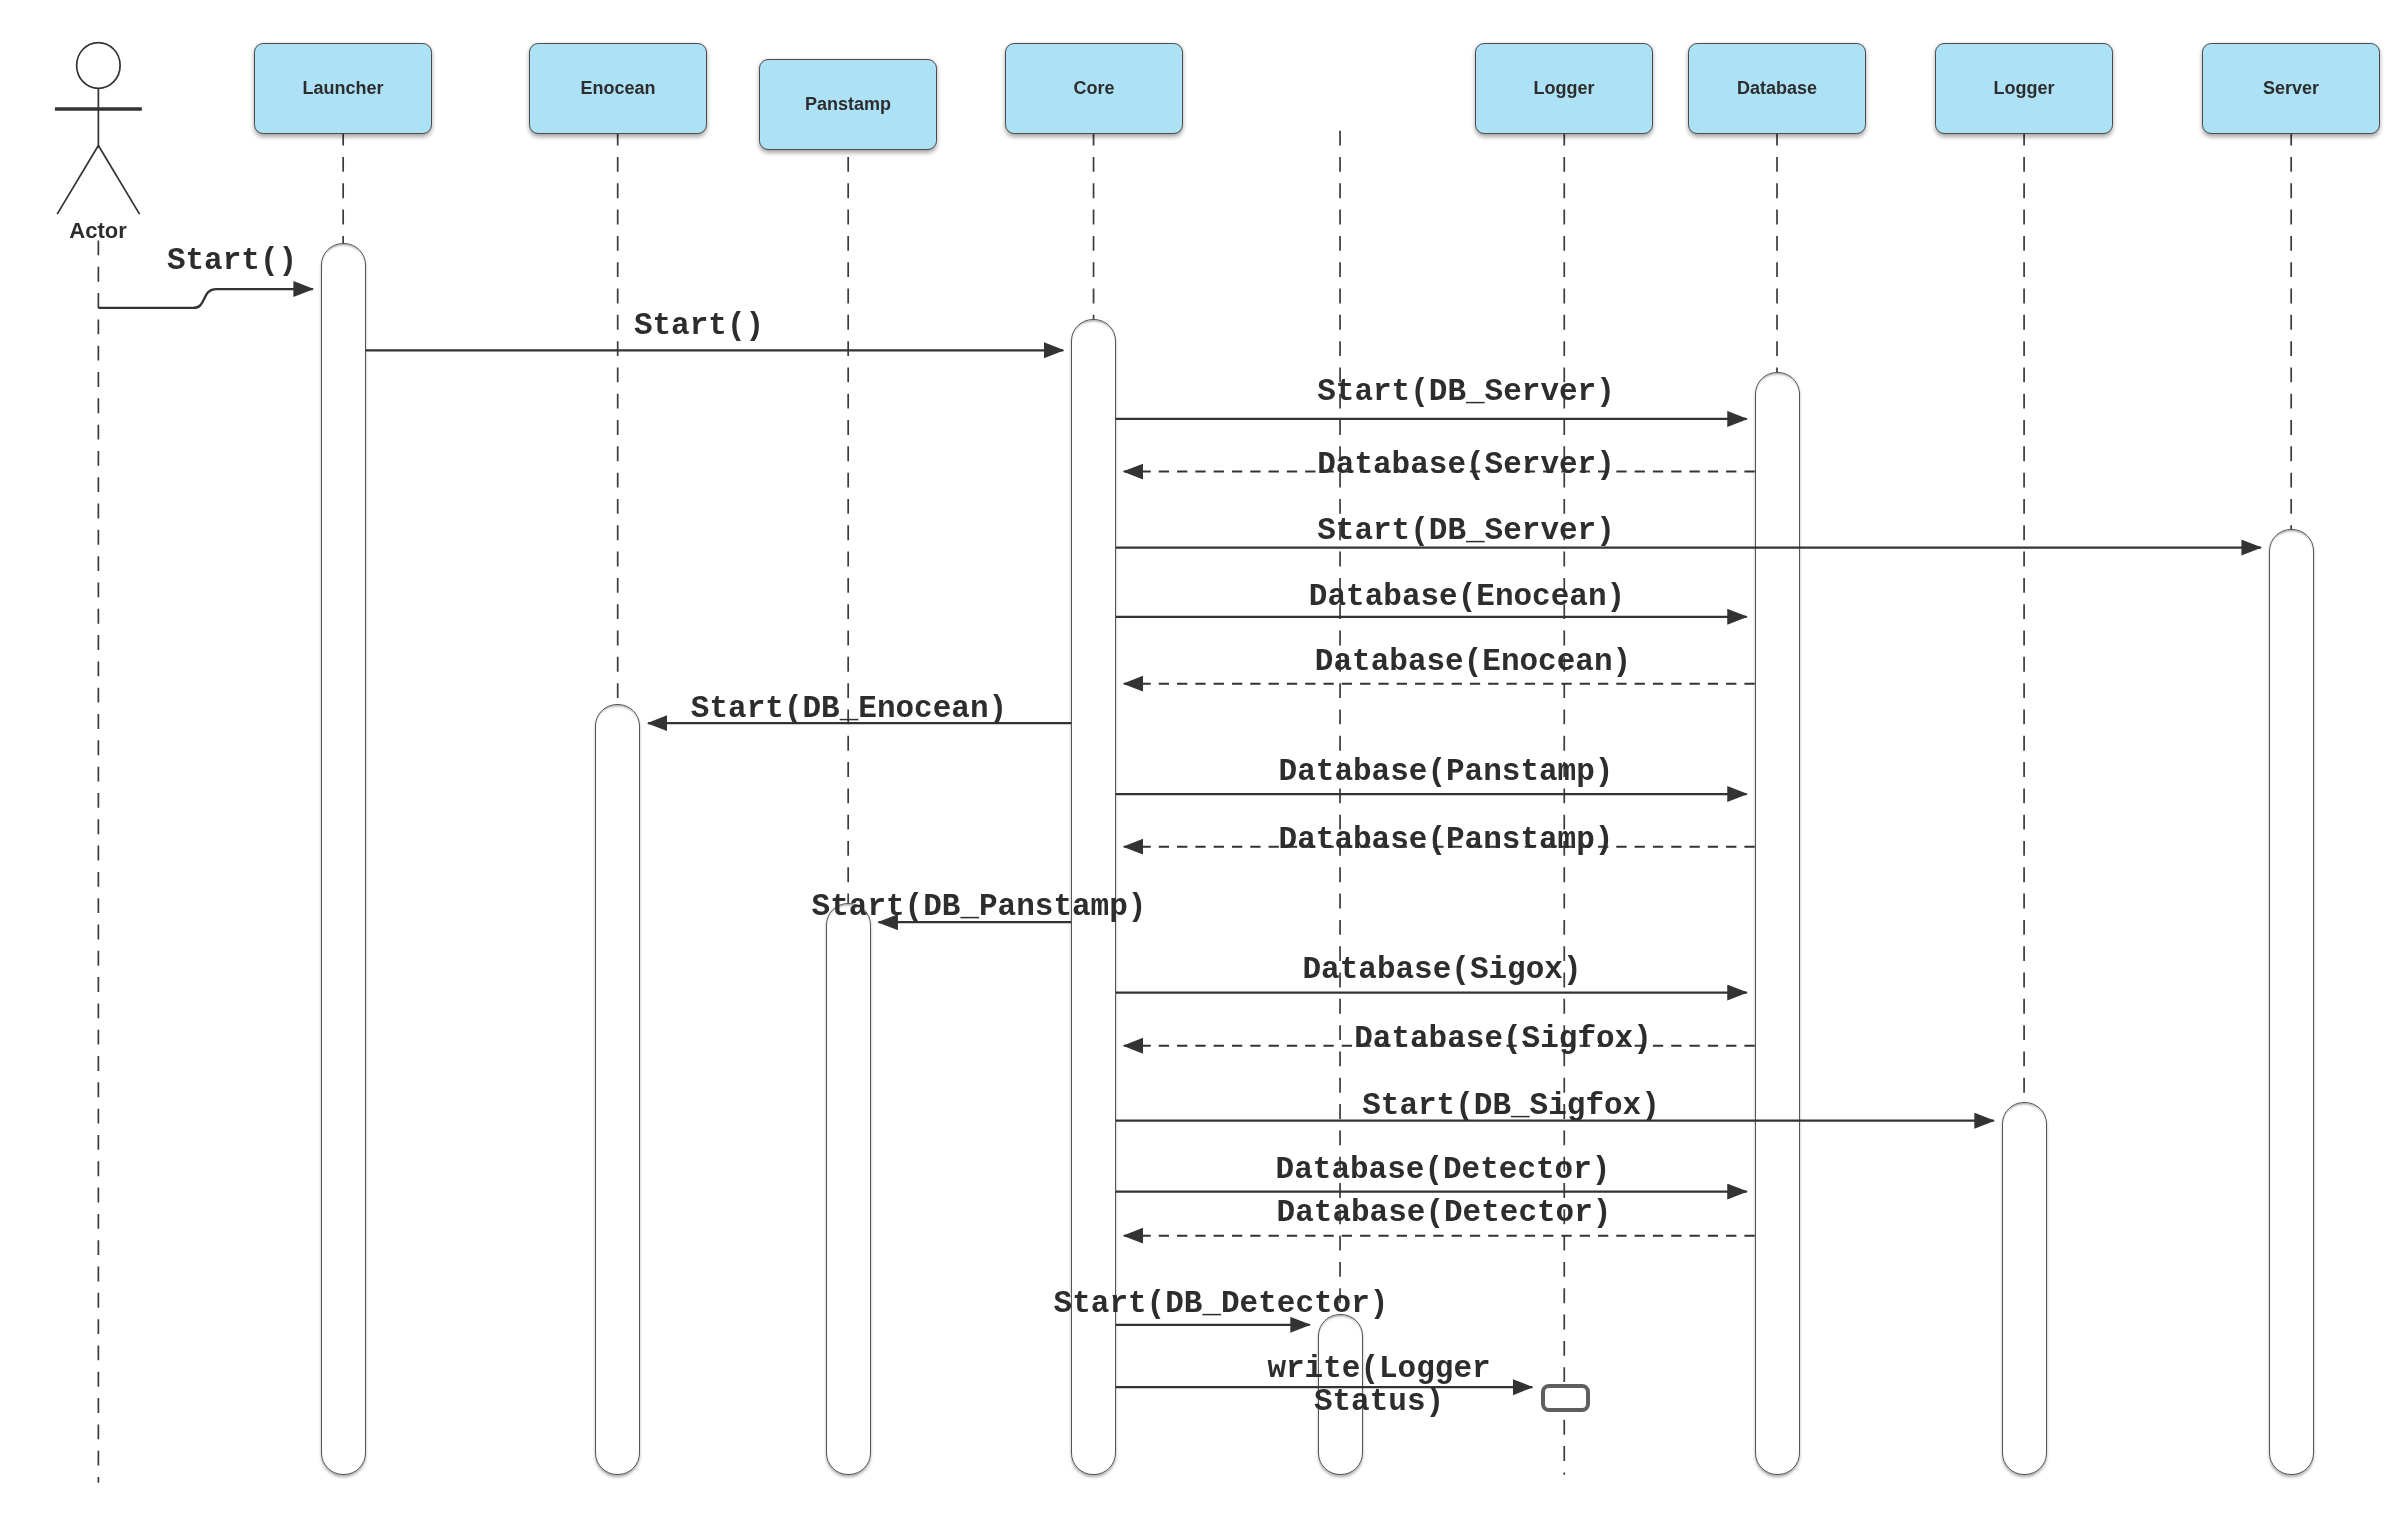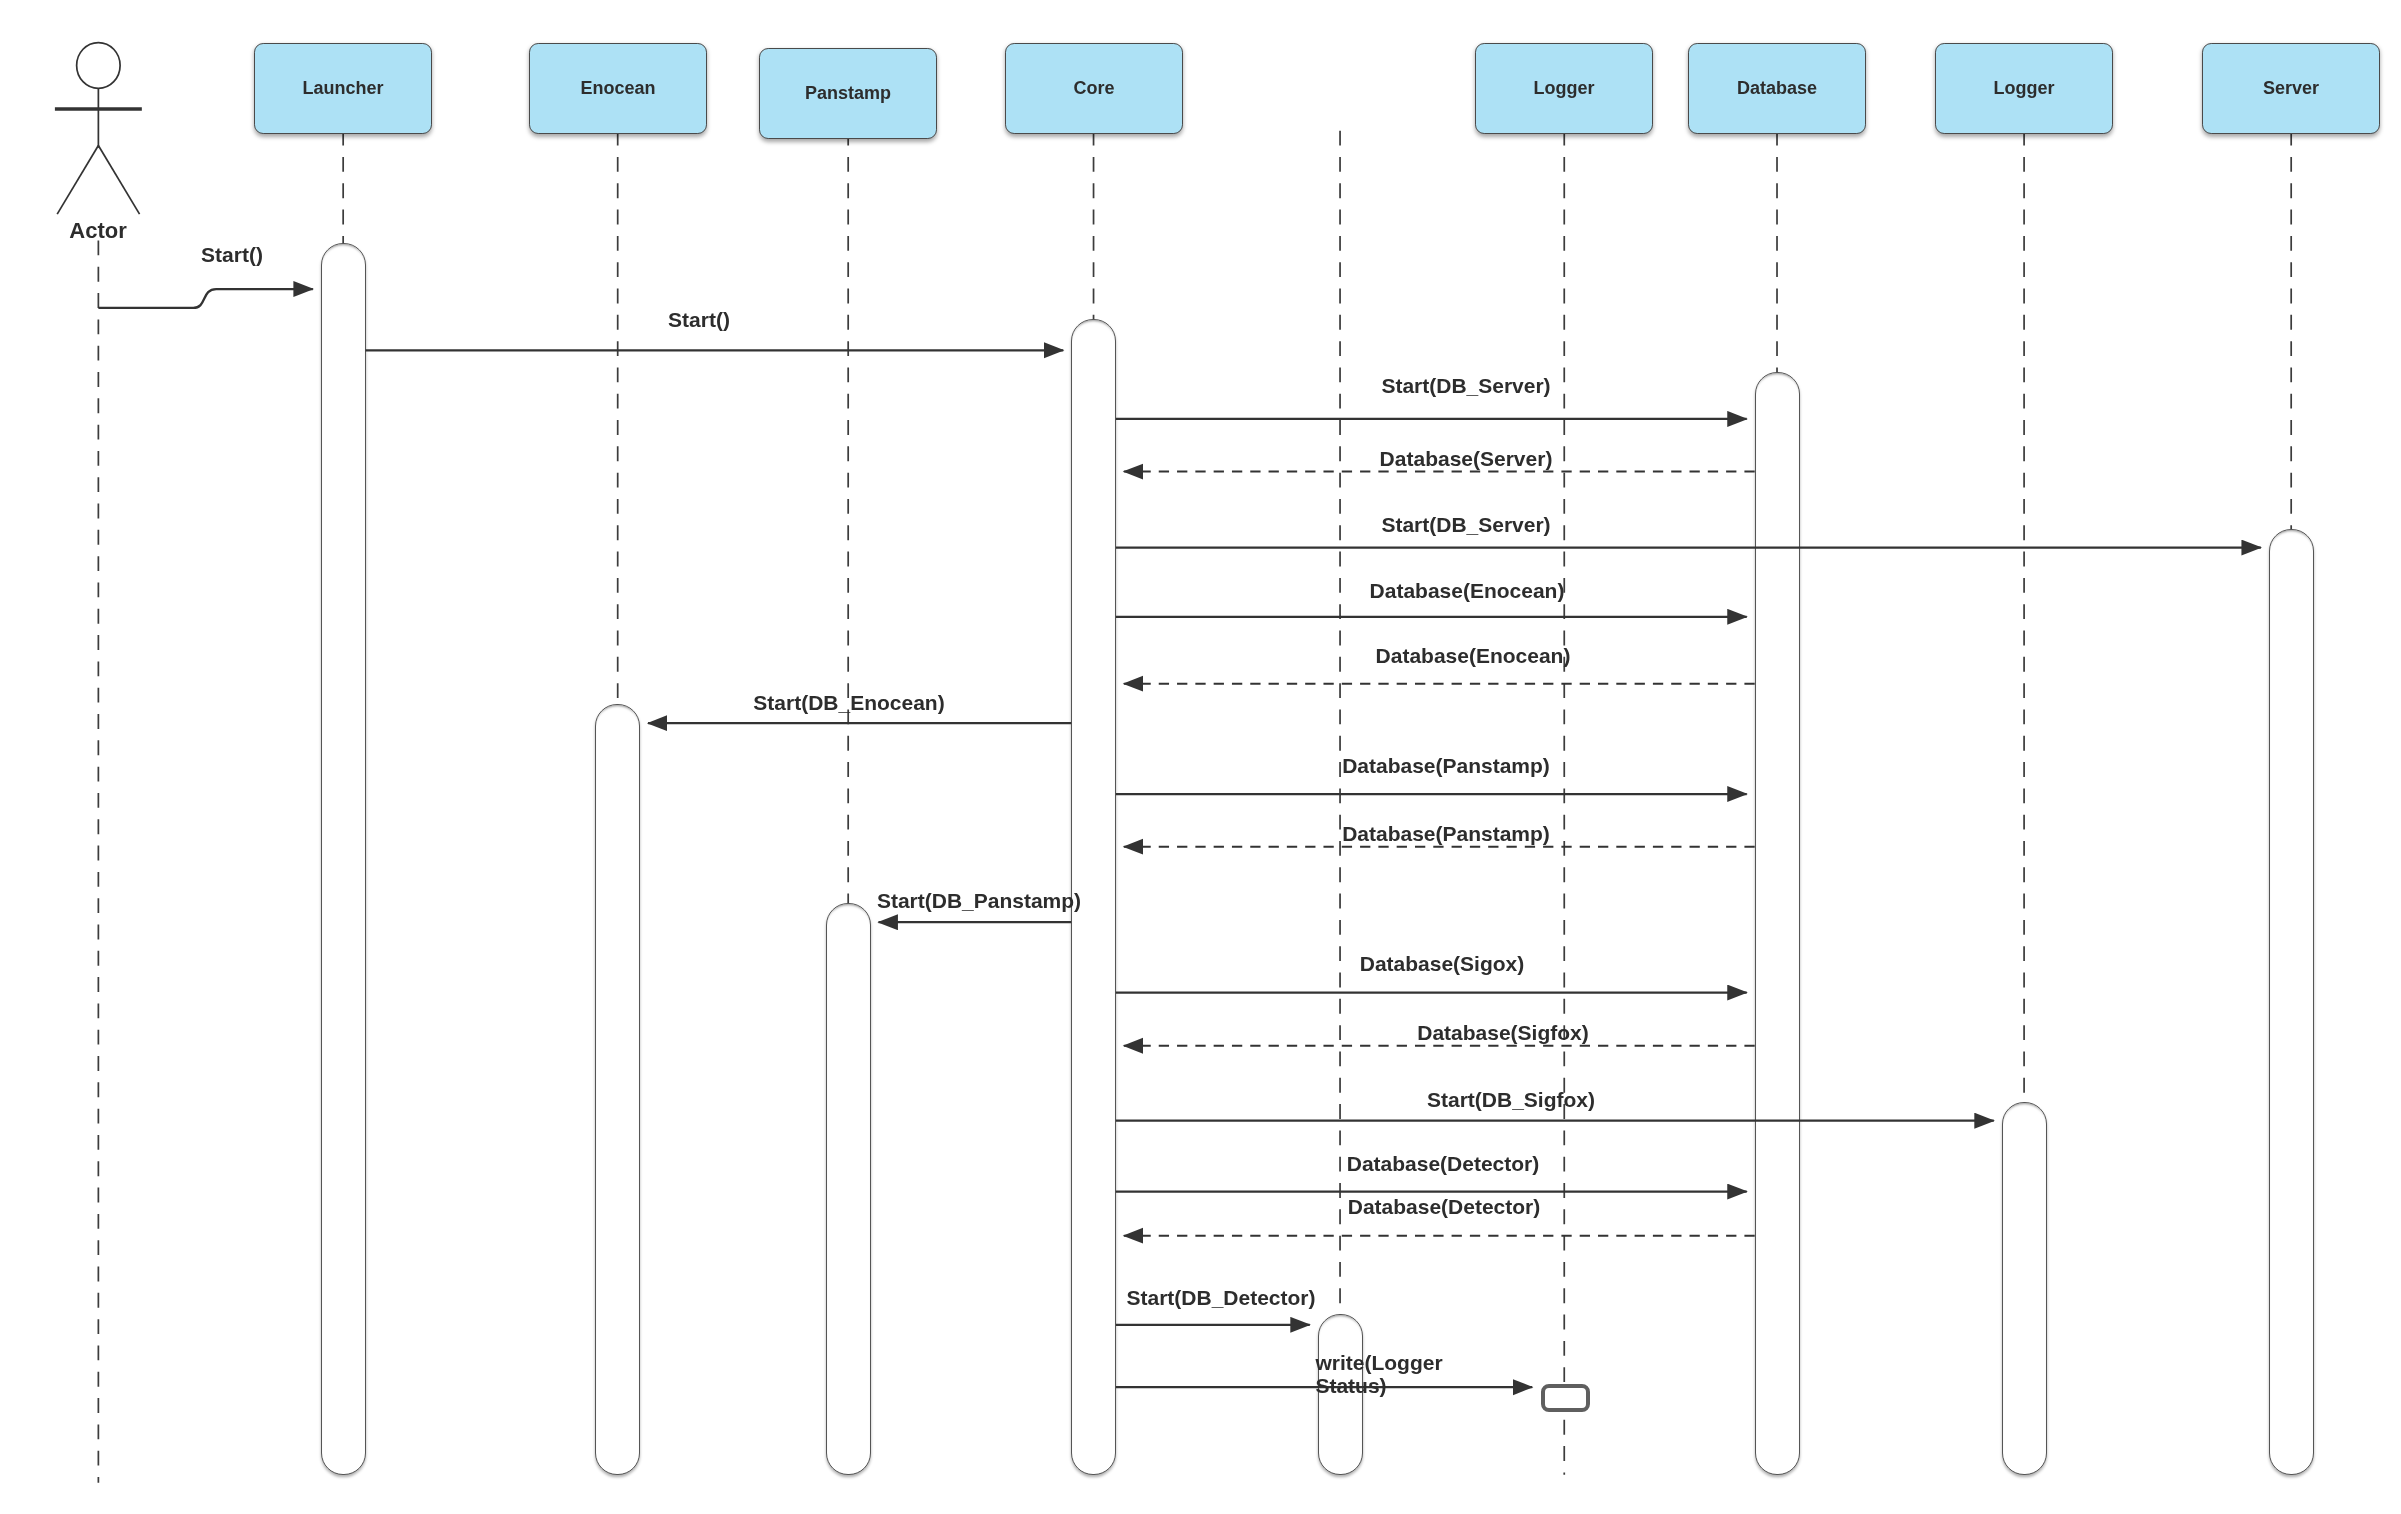--- a/index.html
+++ b/index.html
@@ -39,25 +39,26 @@
     background:#ffffff;
     border:4px solid #5f5f5f;
     border-radius:8px;
     box-sizing:border-box;
     z-index:2;
   }
   .mlabel{
     position:absolute;
     transform:translateX(-50%);
     white-space:nowrap;
-    font-size:21px;font-weight:bold;color:#2d2d2d;
+    font-size:31px;font-weight:bold;color:#2d2d2d;
     z-index:4;
     pointer-events:none;
-    text-align:left;
+    text-align:center;
     line-height:1.08;
+    font-family:Liberation Mono, monospace;
   }
   .actor-label{
     position:absolute;
     transform:translateX(-50%);
     font-size:22px;font-weight:bold;color:#2d2d2d;
     z-index:4;white-space:nowrap;
   }
 </style>
 </head>
 <body>
@@ -78,21 +79,21 @@
       <line x1="4006" y1="228" x2="4006" y2="2578"></line>
     </g>
   </svg>
 
   <div class="hbox" style="left:254px;top:43px;">
       <span>Launcher</span>
     </div>
   <div class="hbox" style="left:529px;top:43px;">
       <span>Enocean</span>
     </div>
-  <div class="hbox" style="left:759px;top:48px;">
+  <div class="hbox" style="left:759px;top:59px;">
       <span>Panstamp</span>
     </div>
   <div class="hbox" style="left:1005px;top:43px;">
       <span>Core</span>
     </div>
   <div class="hbox" style="left:1475px;top:43px;">
       <span>Logger</span>
     </div>
   <div class="hbox" style="left:1688px;top:43px;">
       <span>Database</span>

